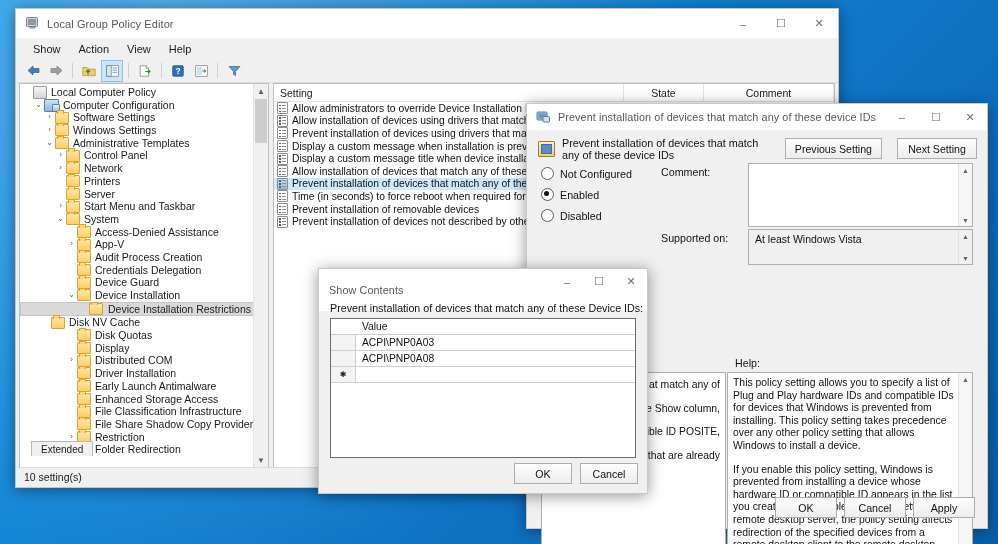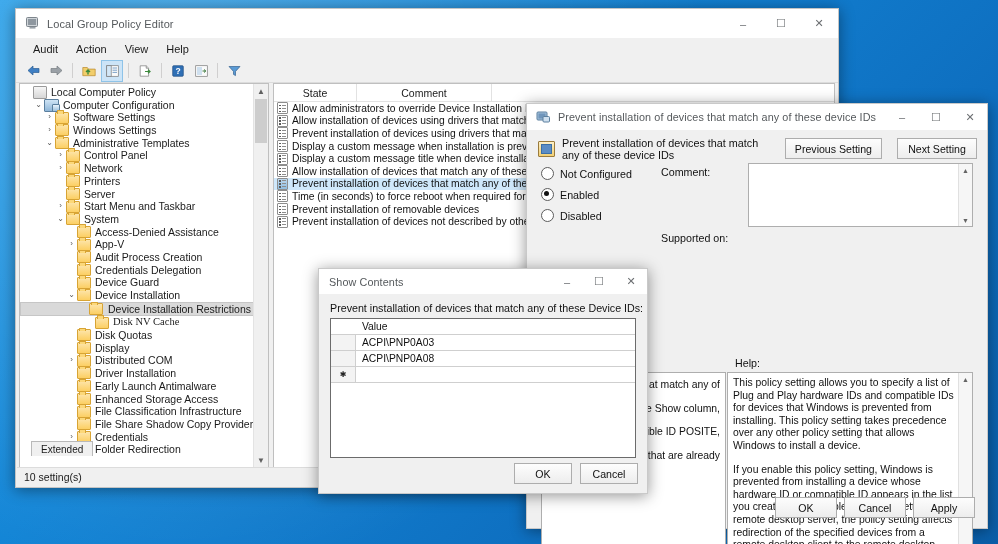--- a/index.html
+++ b/index.html
@@ -123,21 +123,21 @@
   #helpbox{left:200px;top:268px;width:246px;height:213px;}
   .helptext{position:absolute;left:5px;top:4px;right:18px;font-size:10.4px;line-height:12.6px;color:#111;}
   .helptext p{margin:0 0 11px 0;}
   .optpartial{position:absolute;left:6px;right:5px;top:6px;font-size:10.4px;line-height:12.6px;color:#111;}
   .optpartial p{margin:0 0 11px 0;}
 
   .pol-foot{position:absolute;right:12px;bottom:10px;display:flex;gap:7px;}
 
   
   #show{left:318px;top:268px;width:328px;height:224px;border:1px solid #c9c9c9;background:#f0f0f0;}
-  #show .titlebar{height:25px;}
+  #show .titlebar{height:42px;}
   #show .wbtns{height:25px;}
   #show .wbtn{height:25px;width:32px;}
   #show .tb-title{padding-left:10px;font-size:10.8px;}
   .show-prompt{position:absolute;left:11px;top:33px;font-size:10.7px;color:#111;}
   .grid{position:absolute;left:11px;top:49px;width:306px;height:140px;border:1px solid #6b6b6b;background:#fff;box-sizing:border-box;}
   .grow{display:flex;height:15px;border-bottom:1px solid #cfcfcf;}
   .grow .gutter{width:24px;border-right:1px solid #cfcfcf;display:flex;align-items:center;justify-content:center;
     background:#f3f3f3;font-size:8px;color:#222;flex:none;}
   .grow .cell{flex:1;display:flex;align-items:center;padding-left:6px;font-size:10.3px;color:#111;}
   .grow.hdr{background:#fff;border-bottom:1px solid #cfcfcf;align-items:center;}
@@ -162,21 +162,21 @@
     </span>
     <span class="tb-title">Local Group Policy Editor</span>
     <div class="wbtns">
       <div class="wbtn">–</div>
       <div class="wbtn">☐</div>
       <div class="wbtn close">✕</div>
     </div>
   </div>
 
   <div class="menubar">
-    <div class="menuitem">Audit</div>
+    <div class="menuitem">Show</div>
     <div class="menuitem">Action</div>
     <div class="menuitem">View</div>
     <div class="menuitem">Help</div>
   </div>
 
   <div class="toolbar">
     <div class="tbbtn">
       <svg width="13" height="11" viewBox="0 0 13 11">
           <path d="M6 1 L1 5.5 L6 10 L6 7.5 L12 7.5 L12 3.5 L6 3.5 Z" fill="#3f7fc4" stroke="#2d5e94" stroke-width=".7"></path>
         </svg>
@@ -317,21 +317,21 @@
           <div class="trow" style="padding-left: 46px;">
             <span class="chev">⌄</span>
             <span class="ico-folder"></span>
             <span class="lbl">Device Installation</span>
           </div>
           <div class="trow sel" style="padding-left: 57px; margin-left: 0px; width: fit-content; padding-right: 4px; box-sizing: content-box;">
             <span class="chev"></span>
             <span class="ico-folder"></span>
             <span class="lbl">Device Installation Restrictions</span>
           </div>
-          <div class="trow" style="padding-left: 64px; font-family: Liberation Serif, serif;">
+          <div class="trow" style="padding-left: 20px;">
             <span class="chev"></span>
             <span class="ico-folder"></span>
             <span class="lbl">Disk NV Cache</span>
           </div>
           <div class="trow" style="padding-left: 46px;">
             <span class="chev"></span>
             <span class="ico-folder"></span>
             <span class="lbl">Disk Quotas</span>
           </div>
           <div class="trow" style="padding-left: 46px;">
@@ -365,37 +365,38 @@
             <span class="lbl">File Classification Infrastructure</span>
           </div>
           <div class="trow" style="padding-left: 46px;">
             <span class="chev"></span>
             <span class="ico-folder"></span>
             <span class="lbl">File Share Shadow Copy Provider</span>
           </div>
           <div class="trow" style="padding-left: 46px;">
             <span class="chev">›</span>
             <span class="ico-folder"></span>
-            <span class="lbl">Credentials</span>
+            <span class="lbl">Restriction</span>
           </div>
           <div class="trow" style="padding-left: 46px;">
             <span class="chev"></span>
             <span class="ico-folder"></span>
             <span class="lbl">Folder Redirection</span>
           </div>
         </div>
       <div class="vscroll">
         <div class="arr">▲</div>
         <div class="thumb"></div>
         <div class="arr" style="position:absolute;bottom:0;left:0;right:0;">▼</div>
       </div>
     </div>
 
     <div id="listpane">
       <div class="lv-head">
+        <div class="c-set">Setting</div>
         <div class="c-state">State</div>
         <div class="c-com">Comment</div>
       </div>
       <div class="lv-rows" id="list-rows">
           <div class="lrow">
             <div class="c1">
               <span class="pol-ico"></span>
               <span>Allow administrators to override Device Installation Restriction policies</span>
             </div>
             <div class="c2">Not configured</div>
@@ -528,20 +529,27 @@
   <span class="lbl-right" style="left:134px;top:62px;">Comment:</span>
   <div class="fld" id="commentbox" style="left:221px;top:59px;width:225px;height:64px;">
     <div class="txt"></div>
     <div class="sbar">
       <div class="a">▲</div>
       <div class="a bot">▼</div>
     </div>
   </div>
 
   <span class="lbl-right" style="left:134px;top:128px;">Supported on:</span>
+  <div class="fld gray" style="left:221px;top:125px;width:225px;height:36px;">
+    <div class="txt">At least Windows Vista</div>
+    <div class="sbar" style="background:#f0f0f0;">
+      <div class="a">▲</div>
+      <div class="a bot">▼</div>
+    </div>
+  </div>
 
   <span class="optlabel">Options:</span>
   <span class="helplabel">Help:</span>
 
   <div class="fld" id="optbox">
     <div class="optpartial" id="options-partial">
         <p style="text-align: right;">at match any of</p>
         <p style="text-align: right;">now. In the Show  column,</p>
         <p style="text-align: right;"> or compatible ID  POSITE,</p>
         <p style="text-align: right;">s that are already</p>

